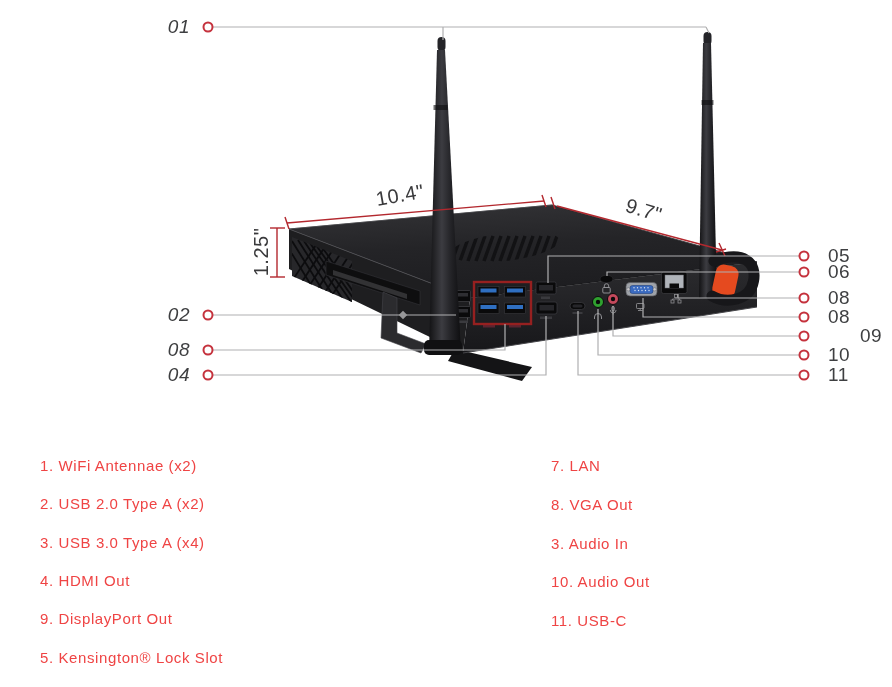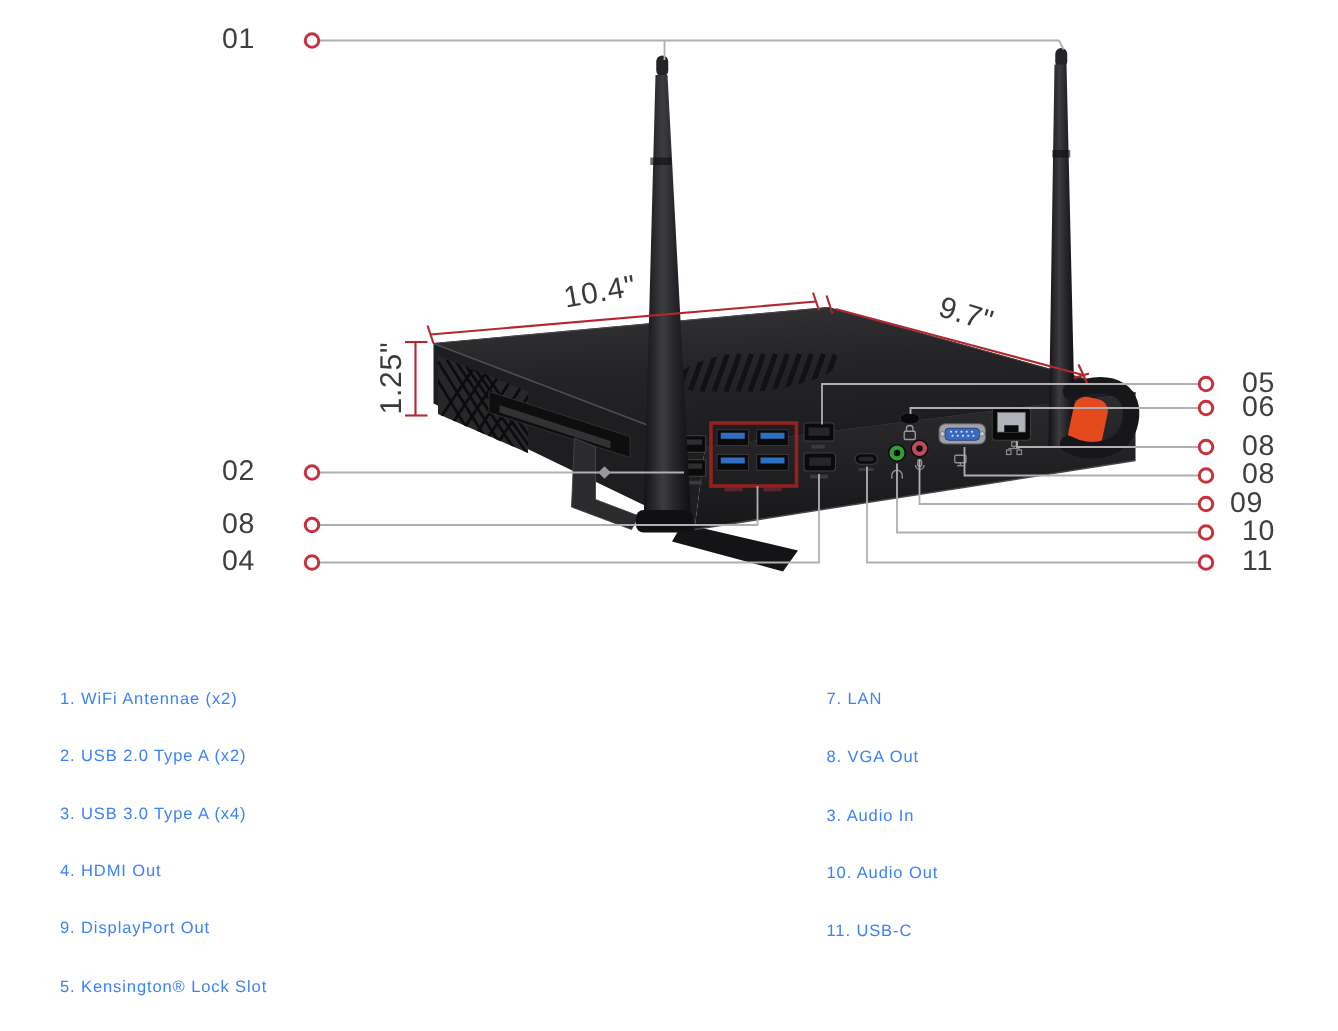--- a/index.html
+++ b/index.html
@@ -5,27 +5,27 @@
   html,body{margin:0;padding:0;background:#ffffff;}
   .stage{
     position:relative;width:892px;height:687px;background:#ffffff;overflow:hidden;
     font-family:"Liberation Sans", sans-serif;
   }
   .diagram-svg{position:absolute;left:0;top:0;}
   .callout-num{
     position:absolute;font-size:19px;color:#3e3f41;letter-spacing:.5px;
     line-height:22px;white-space:nowrap;
   }
-  .callout-num.left{width:42px;text-align:left;}
+  .callout-num.left{width:42px;text-align:right;font-style:italic;}
   .dim-label{
     position:absolute;font-size:20px;color:#3a3a3c;letter-spacing:.5px;
     width:64px;text-align:center;line-height:22px;
   }
   .legend-item{
-    position:absolute;font-size:11px;color:#3b82f6;letter-spacing:.6px;
+    position:absolute;font-size:15px;color:#ef4444;letter-spacing:.6px;
     line-height:20px;white-space:nowrap;
   }
 </style>
 </head>
 <body>
 
 <div class="stage">
 
   <svg class="diagram-svg" width="892" height="445" viewBox="0 0 892 445">
     <defs>
@@ -262,21 +262,21 @@
   </svg>
 
   <span class="callout-num left" style="left:148px;top:16px">01</span>
   <span class="callout-num left" style="left:148px;top:304px">02</span>
   <span class="callout-num left" style="left:148px;top:339px">08</span>
   <span class="callout-num left" style="left:148px;top:364px">04</span>
   <span class="callout-num" style="left:828px;top:245px">05</span>
   <span class="callout-num" style="left:828px;top:261px">06</span>
   <span class="callout-num" style="left:828px;top:287px">08</span>
   <span class="callout-num" style="left:828px;top:306px">08</span>
-  <span class="callout-num" style="left:820px;top:325px">09</span>
+  <span class="callout-num" style="left:860px;top:325px">09</span>
   <span class="callout-num" style="left:828px;top:344px">10</span>
   <span class="callout-num" style="left:828px;top:364px">11</span>
 
   <span class="dim-label" style="left:368px;top:184px;transform:rotate(-10deg)">10.4"</span>
   <span class="dim-label" style="left:612px;top:199px;transform:rotate(17deg)">9.7"</span>
   <span class="dim-label" style="left:229px;top:241px;transform:rotate(-90deg)">1.25"</span>
 
   <div>
     <span class="legend-item" style="left:40px;top:456px">1. WiFi Antennae (x2)</span>
     <span class="legend-item" style="left:40px;top:494px">2. USB 2.0 Type A (x2)</span>

